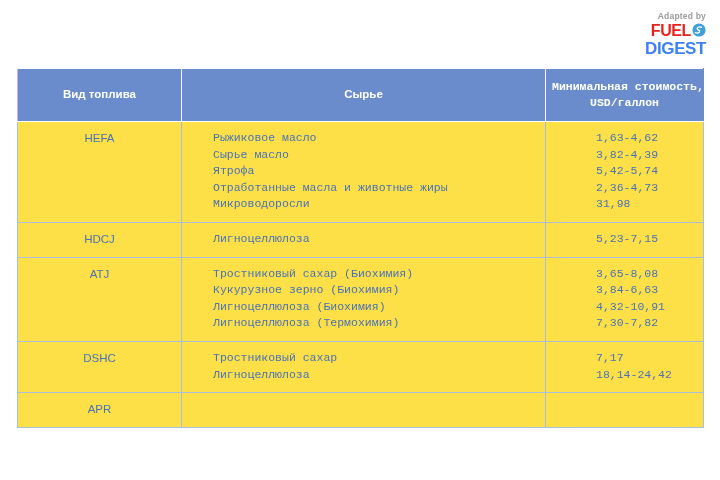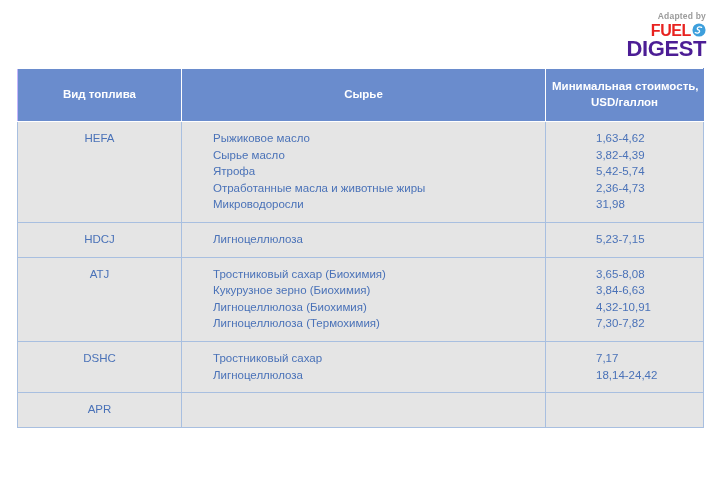--- a/index.html
+++ b/index.html
@@ -45,23 +45,23 @@
     color: #e8221f;
     letter-spacing: -0.4px;
     line-height: 17px;
   }
   #logo .swirl {
     width: 14px;
     height: 14px;
     flex: 0 0 14px;
   }
   #logo .digest {
-    font-size: 22px;
-    font-weight: bold;
-    color: #4c1d95;
+    font-size: 17px;
+    font-weight: bold;
+    color: #3b82f6;
     letter-spacing: -0.4px;
     line-height: 17px;
     margin-top: 1px;
     text-align: right;
   }
 
   
   #fuel-table {
     position: absolute;
     left: 17px;
@@ -89,34 +89,34 @@
   #fuel-table thead th.th-first { border-left: 1px solid #c4b5fd; }
   #fuel-table thead th.th-last  { border-right: 1px solid #6a8ccd; }
 
   #fuel-table tbody td {
     border: 1px solid #a8bfe0;
     color: #4a72b8;
     font-size: 11.5px;
     vertical-align: top;
     padding: 8px 0 9px 0;
     line-height: 16.6px;
-    background: #e5e5e5;
+    background: #fde047;
   }
   #fuel-table tbody td.cell-fuel {
     text-align: center;
     padding-left: 0;
     padding-right: 0;
   }
   #fuel-table tbody td.cell-feed {
     padding-left: 31px;
   }
   #fuel-table tbody td.cell-cost {
     padding-left: 50px;
   }
-  .stack-line { white-space: nowrap; }
+  .stack-line { white-space: nowrap; font-family: Liberation Mono, monospace; }
 </style>
 </head>
 <body>
 
 <div id="logo">
   <div class="adapted">Adapted by</div>
   <div class="fuelline">
     <span class="fuel">FUEL</span>
     <span class="swirl">
       <svg viewBox="0 0 32 32" width="14" height="14" aria-hidden="true">

